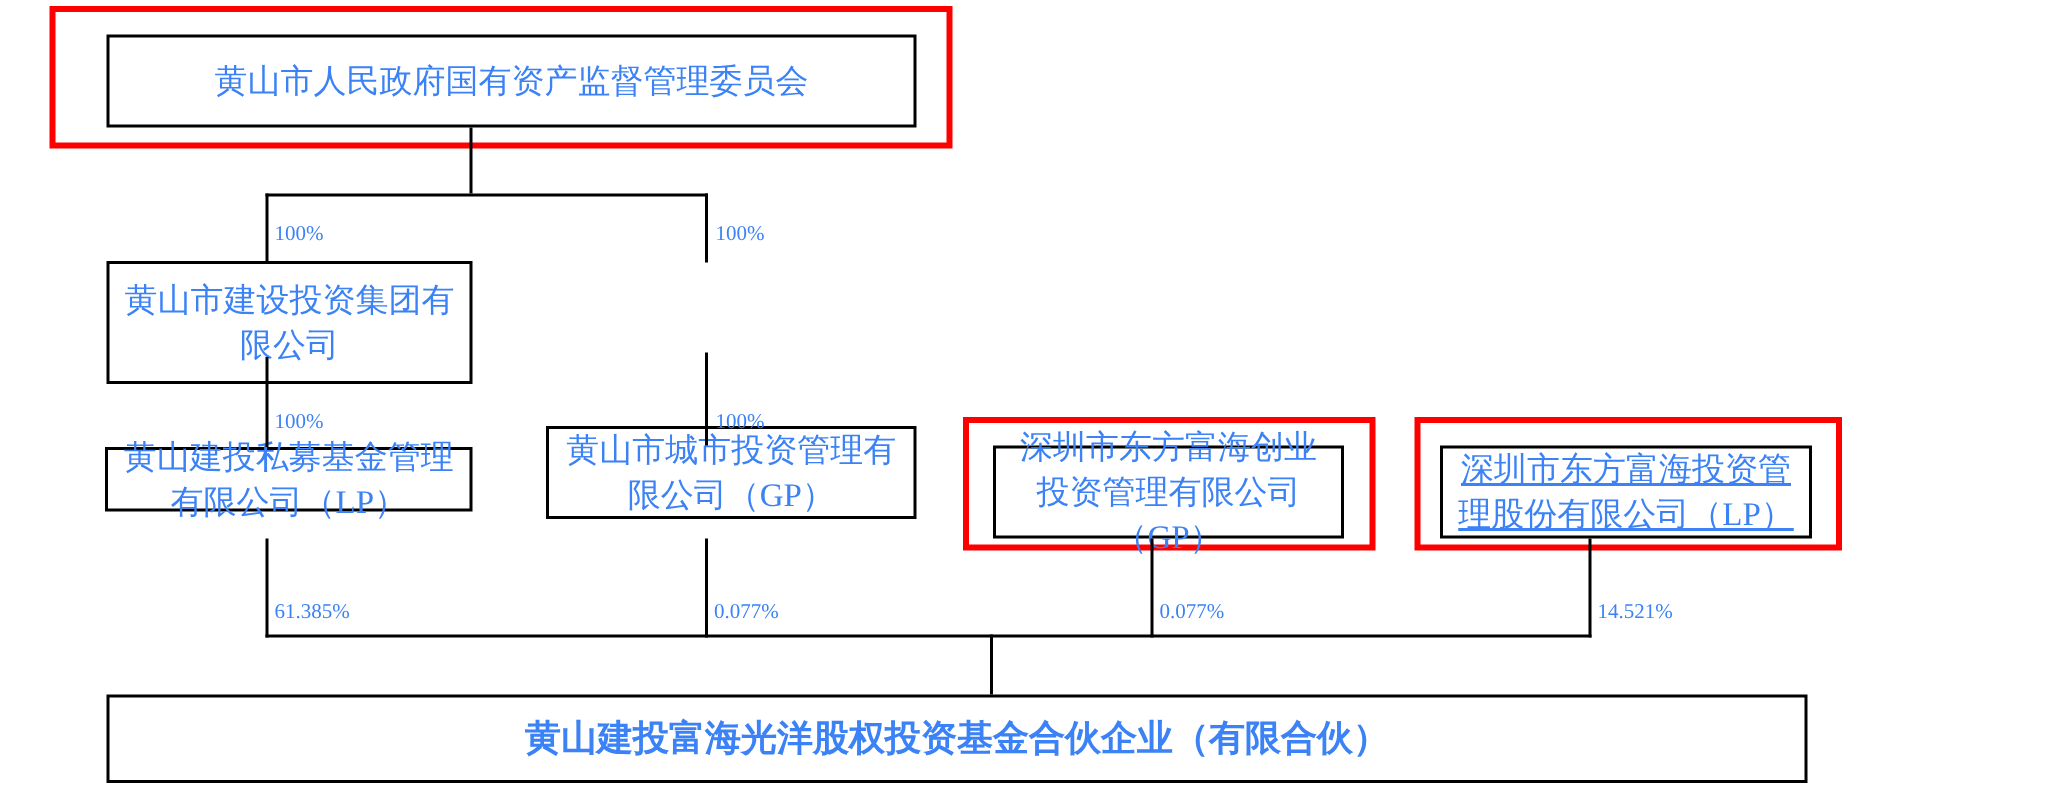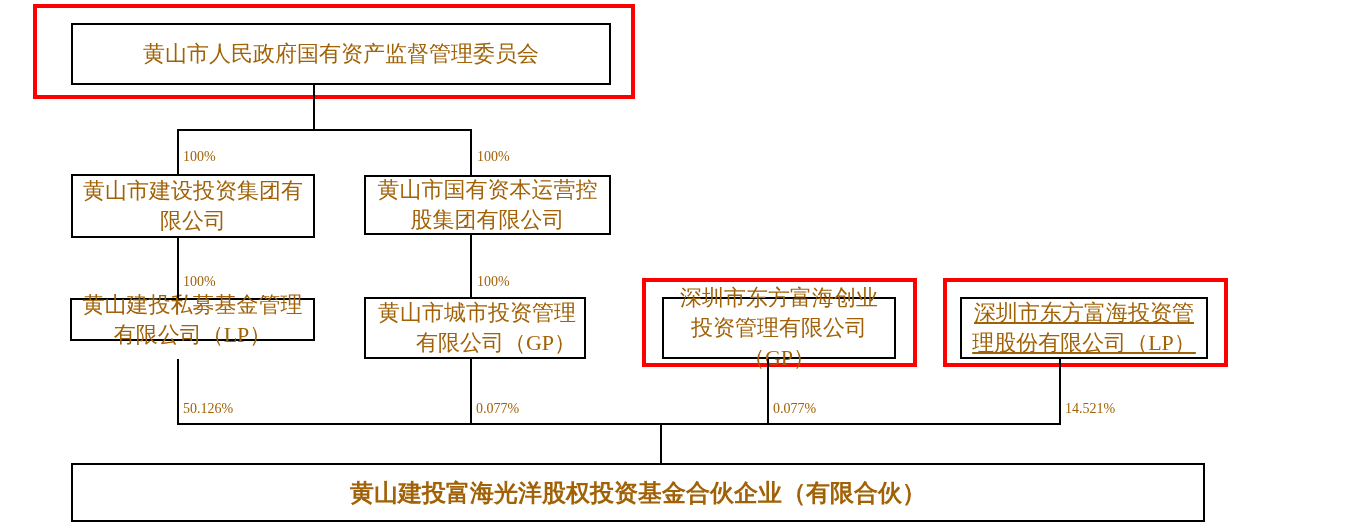--- a/index.html
+++ b/index.html
@@ -1,21 +1,21 @@
 <!DOCTYPE html>
 <html><head>
 <meta charset="utf-8">
 <style>
   html,body{margin:0;padding:0;background:#ffffff;}
   #canvas{
     position:relative;
     width:1363px;height:530px;
     background:#ffffff;
     font-family:"Liberation Serif","DejaVu Serif",serif;
-    color:#a16207;
+    color:#3b82f6;
     overflow:hidden;
   }
   .redrect{
     position:absolute;
     border:4px solid #ff0000;
     background:transparent;
     box-sizing:border-box;
   }
   .node{
     position:absolute;
@@ -62,51 +62,48 @@
     <span class="lbl">黄山市人民政府国有资产监督管理委员会</span>
   </div>
 
   <div class="vline" style="left:313px;top:85px;height:44px;"></div>
   <div class="hline" style="left:177px;top:129px;width:295px;"></div>
   <div class="vline" style="left:177px;top:129px;height:45px;"></div>
   <div class="vline" style="left:470px;top:129px;height:46px;"></div>
   <div class="pct" style="left:183px;top:145px;">100%</div>
   <div class="pct" style="left:477px;top:145px;">100%</div>
 
-  <div class="node" style="left:71px;top:174px;width:244px;height:64px;">
+  <div class="node" style="left:71px;top:174px;width:244px;height:82px;">
     <span class="lbl">黄山市建设投资集团有限公司</span>
-  </div>
-  <div class="node" style="left:364px;top:175px;width:247px;height:60px;">
-    <span class="lbl">黄山市国有资本运营控股集团有限公司</span>
   </div>
 
   <div class="vline" style="left:177px;top:238px;height:60px;"></div>
   <div class="vline" style="left:470px;top:235px;height:62px;"></div>
   <div class="pct" style="left:183px;top:270px;">100%</div>
   <div class="pct" style="left:477px;top:270px;">100%</div>
 
   <div class="node" style="left:70px;top:298px;width:245px;height:43px;">
     <span class="lbl">黄山建投私募基金管理有限公司（LP）</span>
   </div>
-  <div class="node" style="left:364px;top:297px;width:222px;height:62px;text-align:right;">
+  <div class="node" style="left:364px;top:284px;width:247px;height:62px;">
     <span class="lbl">黄山市城市投资管理有限公司（GP）</span>
   </div>
   <div class="node" style="left:662px;top:297px;width:234px;height:62px;">
     <span class="lbl">深圳市东方富海创业投资管理有限公司（GP）</span>
   </div>
   <div class="node" style="left:960px;top:297px;width:248px;height:62px;text-decoration:underline;">
     <span class="lbl">深圳市东方富海投资管理股份有限公司（LP）</span>
   </div>
 
   <div class="vline" style="left:177px;top:359px;height:66px;"></div>
   <div class="vline" style="left:470px;top:359px;height:66px;"></div>
   <div class="vline" style="left:767px;top:359px;height:66px;"></div>
   <div class="vline" style="left:1059px;top:359px;height:66px;"></div>
 
-  <div class="pct" style="left:183px;top:397px;">50.126%</div>
+  <div class="pct" style="left:183px;top:397px;">61.385%</div>
   <div class="pct" style="left:476px;top:397px;">0.077%</div>
   <div class="pct" style="left:773px;top:397px;">0.077%</div>
   <div class="pct" style="left:1065px;top:397px;">14.521%</div>
 
   <div class="hline" style="left:177px;top:423px;width:884px;"></div>
   <div class="vline" style="left:660px;top:423px;height:40px;"></div>
 
   <div class="node fund-box" style="left:71px;top:463px;width:1134px;height:59px;">
     <span class="lbl">黄山建投富海光洋股权投资基金合伙企业（有限合伙）</span>
   </div>

